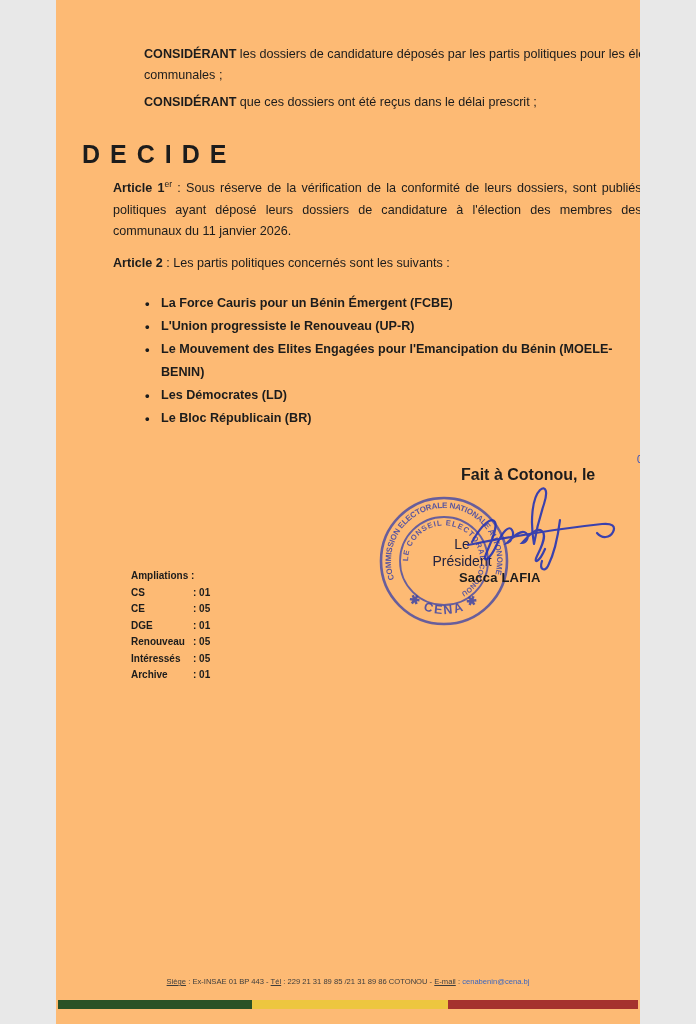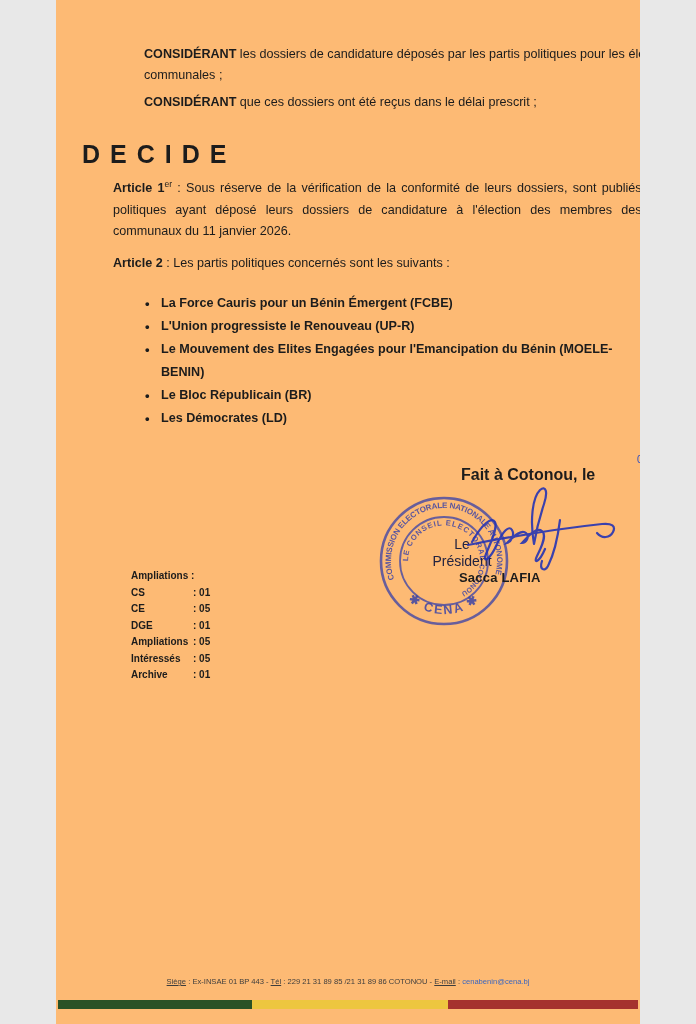--- a/index.html
+++ b/index.html
@@ -68,22 +68,22 @@
   <h1 class="decide">DECIDE</h1>
 
   <p class="article" id="article-1"><b><span>Article 1</span><sup>er</sup></b><span> : Sous réserve de la vérification de la conformité de leurs dossiers, sont publiés les partis politiques ayant déposé leurs dossiers de candidature à l'élection des membres des Conseils communaux du 11 janvier 2026.</span></p>
 
   <p class="article" id="article-2"><b>Article 2</b><span> : Les partis politiques concernés sont les suivants :</span></p>
 
   <ul class="parties">
     <li>La Force Cauris pour un Bénin Émergent (FCBE)</li>
     <li>L'Union progressiste le Renouveau (UP-R)</li>
     <li>Le Mouvement des Elites Engagées pour l'Emancipation du Bénin (MOELE-BENIN)</li>
+    <li>Les Démocrates (LD)</li>
     <li>Le Bloc Républicain (BR)</li>
-    <li>Les Démocrates (LD)</li>
   </ul>
 
 
   <div class="fait">Fait à Cotonou, le</div>
   <div class="date-stamp">0 4 NOV 2025</div>
 
   <div class="role">
     <div>Le</div>
     <div>Président</div>
   </div>
@@ -126,21 +126,21 @@
       </div>
     <div class="amp-row">
         <span class="amp-label">CE</span>
         <span class="amp-value">: 05</span>
       </div>
     <div class="amp-row">
         <span class="amp-label">DGE</span>
         <span class="amp-value">: 01</span>
       </div>
     <div class="amp-row">
-        <span class="amp-label">Ampliations</span>
+        <span class="amp-label">Renouveau</span>
         <span class="amp-value">: 05</span>
       </div>
     <div class="amp-row">
         <span class="amp-label">Intéressés</span>
         <span class="amp-value">: 05</span>
       </div>
     <div class="amp-row">
         <span class="amp-label">Archive</span>
         <span class="amp-value">: 01</span>
       </div>

